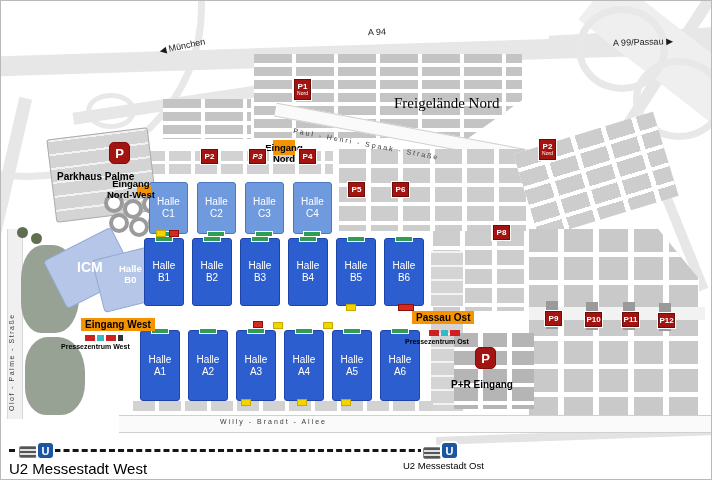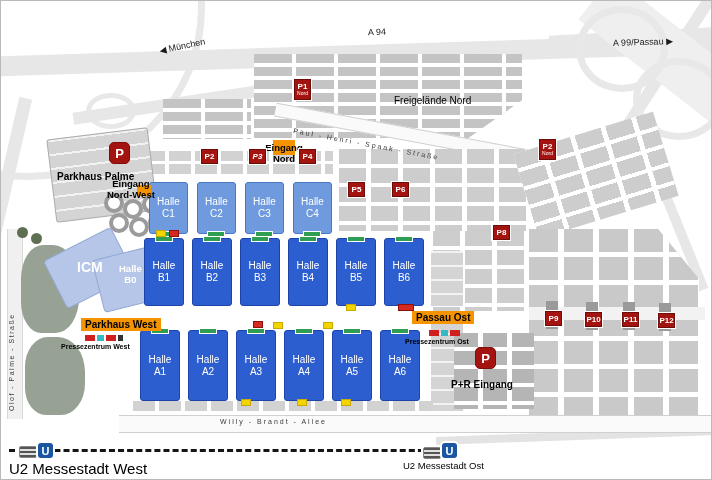--- a/index.html
+++ b/index.html
@@ -103,21 +103,21 @@
     <span>München</span>
   </div>
   <div class="hw-lbl" style="left:367px;top:26px;transform:rotate(-2deg);">A 94</div>
   <div class="hw-lbl" style="left:612px;top:36px;transform:rotate(-2deg);">
     <span>A 99/Passau</span>
     <span>▶</span>
   </div>
 
   <div class="grid g-frei" style="left:253px;top:53px;width:268px;height:84px;"></div>
   <div class="grid g-frei" style="left:162px;top:98px;width:88px;height:40px;clip-path:none;"></div>
-  <div class="lbl" style="left:393px;top:94px;font-size:10px;">Freigelände Nord</div>
+  <div class="lbl" style="left:393px;top:94px;font-size:15px;font-family:Liberation Serif, serif;">Freigelände Nord</div>
 
   <div class="street" style="left:272px;top:129px;width:300px;height:12px;transform:rotate(10.5deg);"></div>
   <div class="street-lbl" style="left:293px;top:126px;transform:rotate(10.5deg);transform-origin:left top;">Paul - Henri - Spaak - Straße</div>
 
   <div class="grid g-mid" style="left:338px;top:148px;width:188px;height:82px;"></div>
   <div class="grid g-mid" style="left:432px;top:230px;width:94px;height:80px;"></div>
   <div class="grid g-mid" style="left:522px;top:130px;width:146px;height:88px;transform:rotate(-17deg);"></div>
   <div class="grid g-right" style="left:528px;top:228px;width:170px;height:192px;"></div>
   <div class="abs" style="left:528px;top:306px;width:176px;height:13px;background:#f2f2f2;z-index:5;"></div>
 
@@ -231,21 +231,21 @@
 
   <div class="grid g-small" style="left:132px;top:400px;width:300px;height:13px;"></div>
   <div class="street" style="left:118px;top:414px;width:594px;height:16px;"></div>
   <div class="street-lbl" style="left:219px;top:417px;">Willy - Brandt - Allee</div>
 
   <div class="abs" style="left:272px;top:139px;width:22px;height:15px;background:#f59400;z-index:5;"></div>
   <div class="lbl b" style="left:250px;top:141px;width:66px;font-size:9.5px;line-height:11px;text-align:center;">
     <div>Eingang</div>
     <div>Nord</div>
   </div>
-  <div class="eing" style="left:80px;top:317px;">Parkhaus West</div>
+  <div class="eing" style="left:80px;top:317px;">Eingang West</div>
   <div class="eing" style="left:411px;top:310px;">Passau Ost</div>
 
   <div class="press-logo" style="left:84px;top:334px;">
     <i class="pl-r"></i>
       <i class="pl-c"></i>
       <i class="pl-r"></i>
       <i class="pl-d"></i>
   </div>
   <div class="lbl b" style="left:60px;top:342px;font-size:7px;">Pressezentrum West</div>
   <div class="press-logo" style="left:428px;top:329px;">

